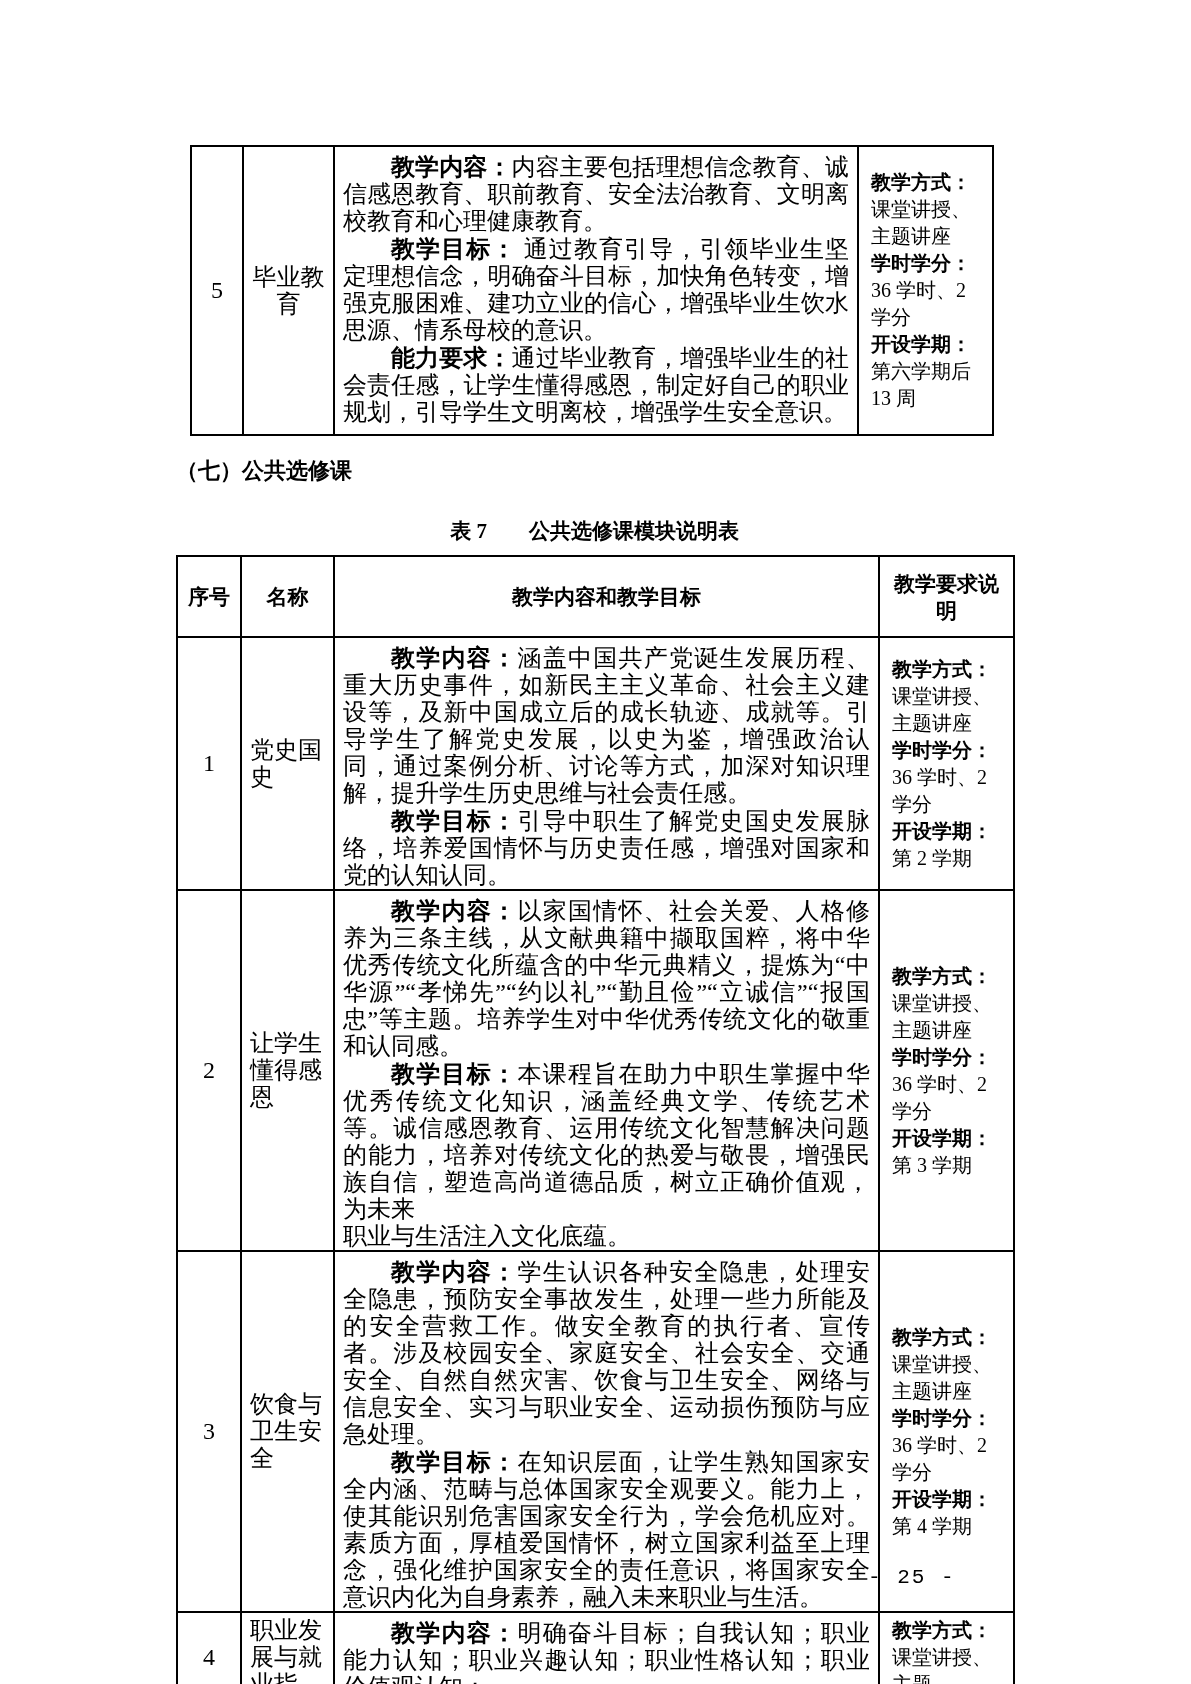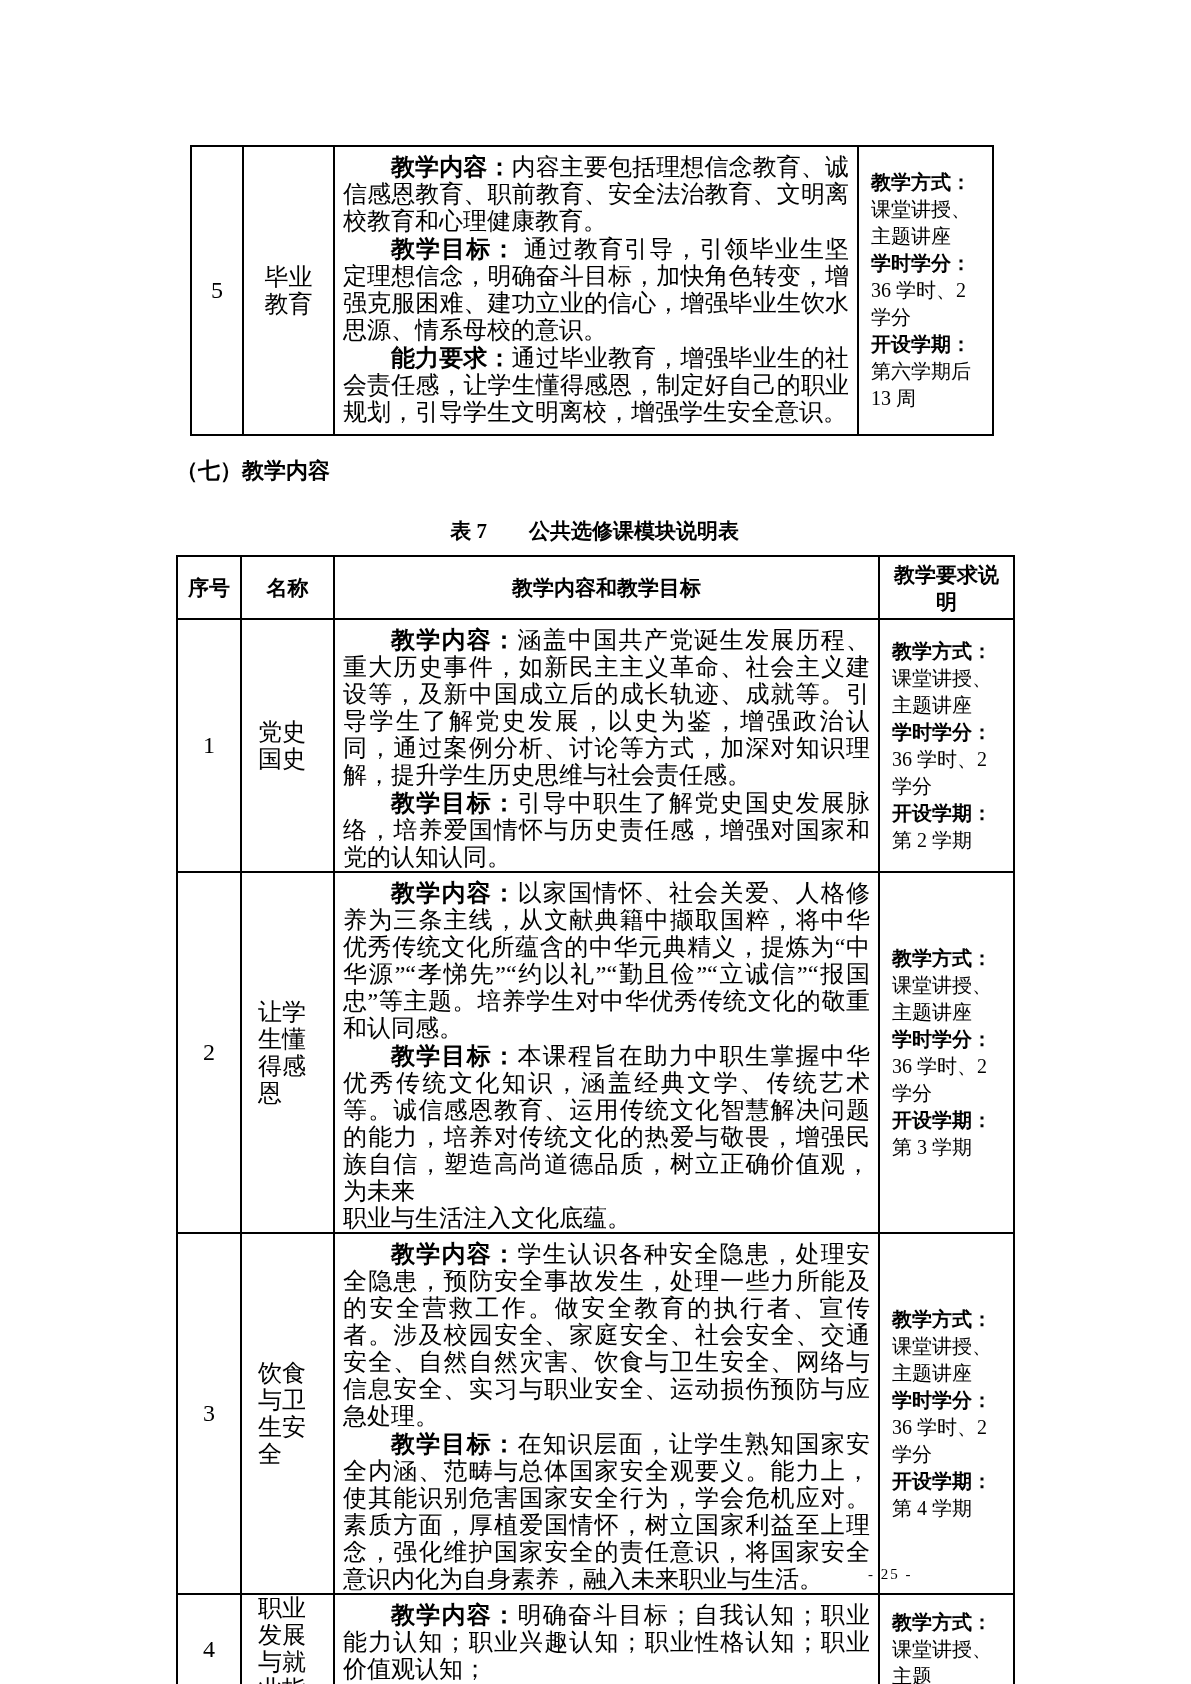--- a/index.html
+++ b/index.html
@@ -12,36 +12,36 @@
 
   table { border-collapse:collapse; table-layout:fixed; }
   td, th { border:2px solid #000; padding:0; }
 
   
   .t-cont { position:absolute; left:190px; top:145px; width:802px; }
   .t-cont tr { height:289px; }
 
   
   .t-main { position:absolute; left:176px; top:555px; width:837px; }
-  .row-head   { height:63px; }
+  .row-head   { height:81px; }
   .row-1 { height:207px; }
   .row-2 { height:302px; }
   .row-3 { height:331px; }
   .row-4 { height:65px; }
 
   th {
     font-family:"Liberation Sans","DejaVu Sans",sans-serif;
     font-weight:700; font-size:21px; line-height:27px;
     text-align:center; vertical-align:middle; padding:2px 4px;
   }
 
   td { font-size:24px; line-height:27px; }
 
   .seq-cell  { text-align:center; vertical-align:middle; }
-  .name-cell { vertical-align:middle; padding:0 16px; text-align:left; }
+  .name-cell { vertical-align:middle; padding:0 8px; text-align:left; }
   .name-center { text-align:center; }
 
   .content-cell { vertical-align:top; padding:6px 8px 0 8px; }
   .para { margin:0; text-indent:2em; text-align:justify; }
   .para.cont { text-indent:0; }
 
   .blabel {
     font-family:"Liberation Sans","DejaVu Sans",sans-serif;
     font-weight:700;
   }
@@ -57,21 +57,21 @@
     font-weight:700; font-size:22px; line-height:28px;
   }
   .table-caption {
     position:absolute; left:176px; top:518px; width:837px;
     text-align:center;
     font-family:Liberation Serif, serif;
     font-weight:700; font-size:21px; line-height:27px;
   }
   .page-number {
     position:absolute; left:868px; top:1566px;
-    font-size:15px; letter-spacing:2px;
+    font-size:21px; letter-spacing:2px;font-family:Liberation Mono, monospace;
   }
 </style>
 </head>
 <body>
 
 <div class="page">
 
   <table class="t-cont">
     <colgroup>
       <col style="width:52px">
@@ -92,21 +92,21 @@
         <div class="req"><span class="blabel">教学方式：</span><span>课堂讲授、主题讲座</span></div>
         <div class="req"><span class="blabel">学时学分：</span><span>36 学时、2 学分</span></div>
         <div class="req"><span class="blabel">开设学期：</span></div>
         <div class="req term-left">第六学期后
 13 周</div>
       </td>
     </tr>
   </tbody>
     </table>
 
-  <div class="section-heading">（七）教学内容</div>
+  <div class="section-heading">（七）公共选修课</div>
 
   <div class="table-caption">表 7　　公共选修课模块说明表</div>
 
   <table class="t-main">
     <colgroup>
       <col style="width:64px">
         <col style="width:93px">
         <col style="width:545px">
         <col style="width:135px">
     </colgroup>

